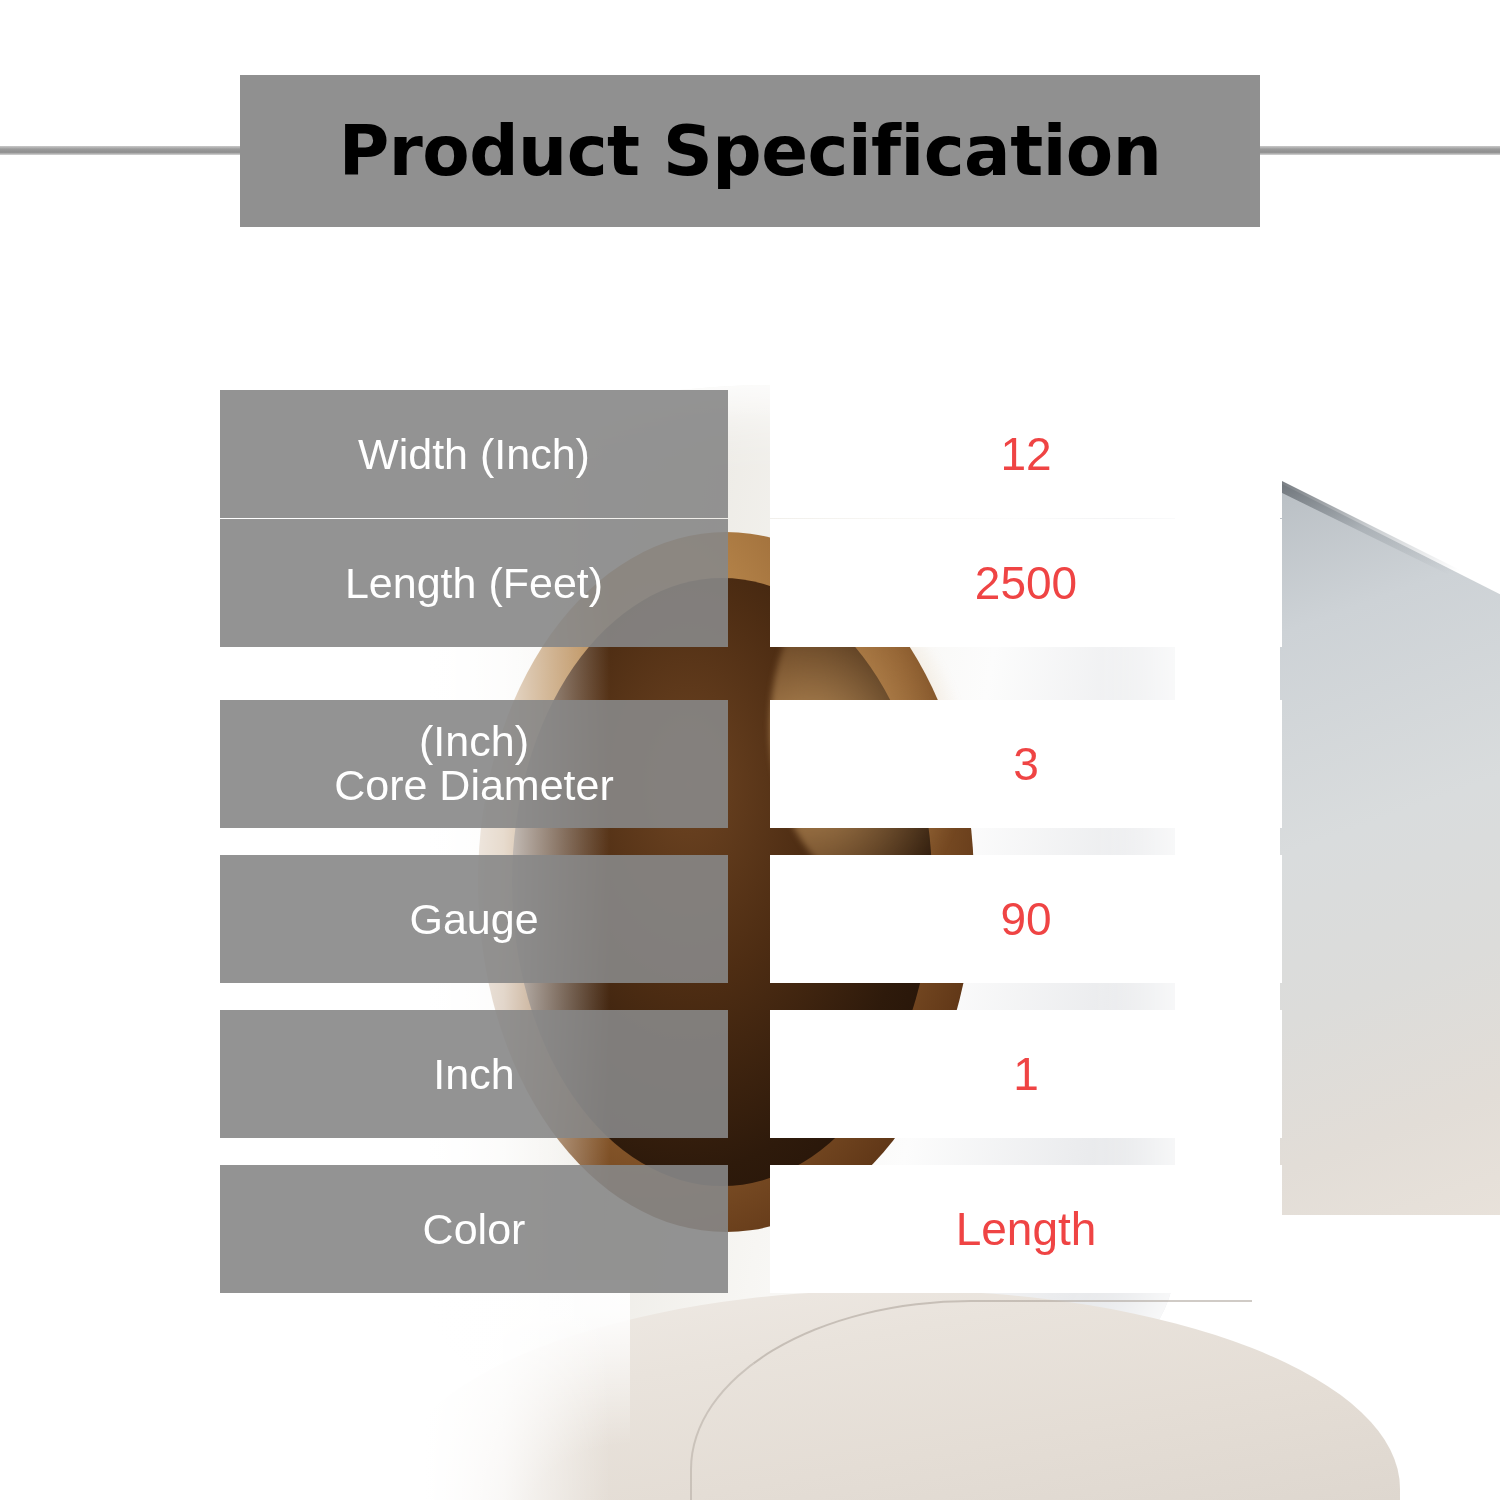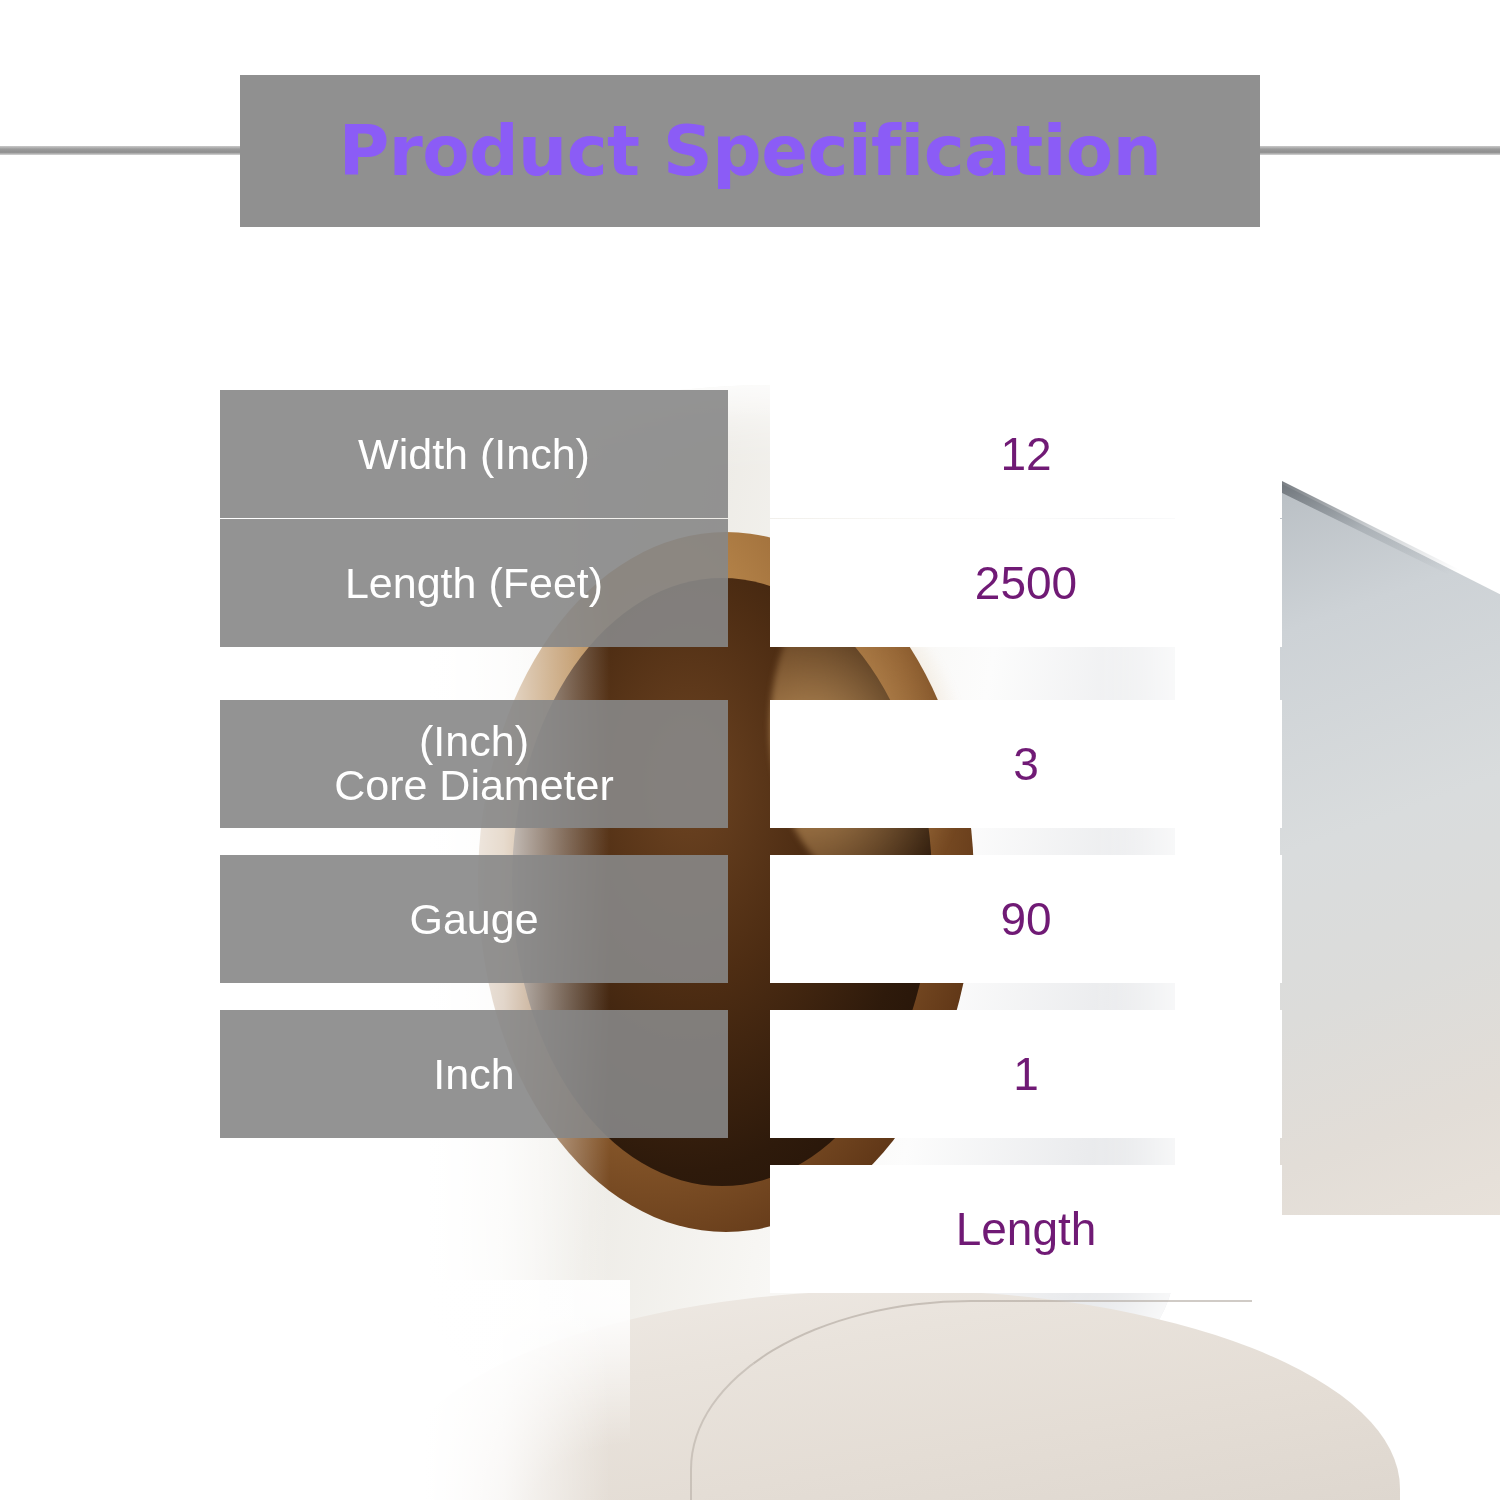--- a/index.html
+++ b/index.html
@@ -180,21 +180,21 @@
   }
   .header-title {
     position: absolute;
     left: 240px;
     top: 0;
     width: 1020px;
     height: 152px;
     display: flex;
     align-items: center;
     justify-content: center;
-    color: #8b5cf6;
+    color: #000000;
     font-size: 69px;
     font-weight: 700;
     letter-spacing: -0.5px;
     font-family: "DejaVu Sans", sans-serif;
     white-space: nowrap;
   }
 
   
   .spec-table {
     position: absolute;
@@ -231,21 +231,21 @@
   .spec-value {
     position: absolute;
     left: 770px;
     top: 0;
     width: 512px;
     height: 128px;
     background: #ffffff;
     display: flex;
     align-items: center;
     justify-content: center;
-    color: #701a75;
+    color: #ef4444;
     font-size: 46px;
     font-weight: 400;
     font-family: "Liberation Sans", sans-serif;
   }
   
   .spec-row.first .spec-value {
     top: -40px;
     height: 168px;
     padding-top: 40px;
     box-sizing: border-box;
@@ -301,17 +301,18 @@
       </div>
       <div class="spec-row" style="top: 855px; border-radius: 20px;">
         <div class="spec-label">Gauge</div>
         <div class="spec-value">90</div>
       </div>
       <div class="spec-row" style="top: 1010px;">
         <div class="spec-label">Inch</div>
         <div class="spec-value">1</div>
       </div>
       <div class="spec-row" style="top: 1165px;">
+        <div class="spec-label">Color</div>
         <div class="spec-value">Length</div>
       </div>
     </div>
 
 </div>
 
 </body></html>

